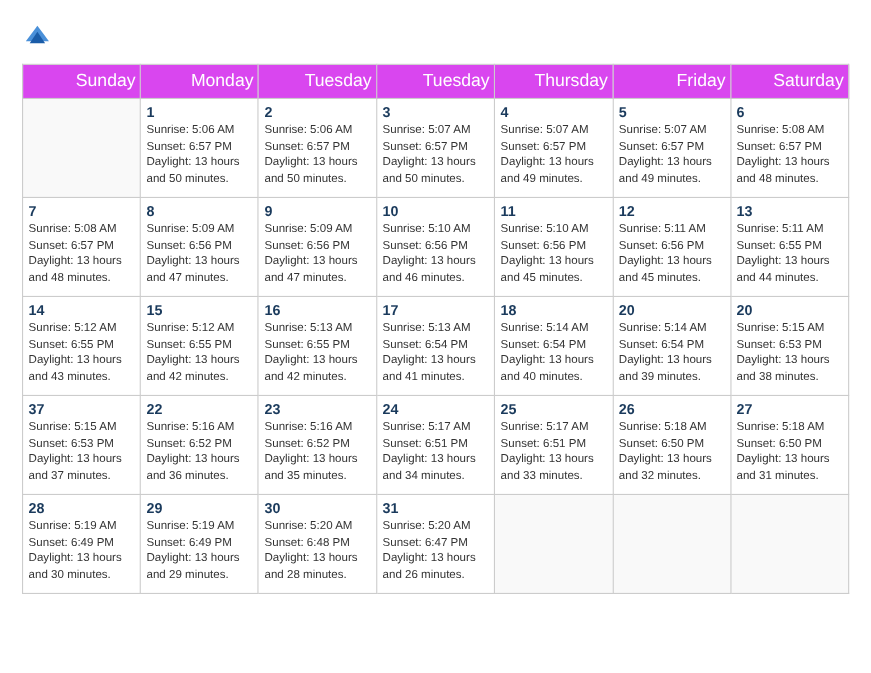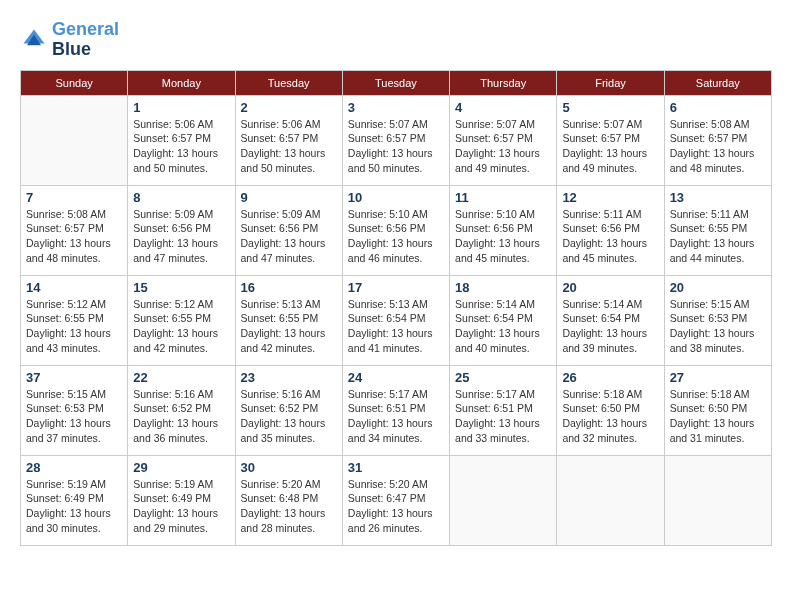--- a/index.html
+++ b/index.html
@@ -45,25 +45,25 @@
     .location {
       font-size: 16px;
       color: #1a3a5c;
     }
     .calendar {
       width: 100%;
       border-collapse: collapse;
       font-size: 11px;
     }
     .calendar thead tr th {
-      background-color: #7f1d1d;
+      background-color: #d946ef;
       color: #fff;
       padding: 6px 4px;
-      text-align: center;
-      font-size: 11px;
+      text-align: right;
+      font-size: 16px;
       font-weight: normal;
       border: 1px solid #ccc;
     }
     .calendar tbody tr td {
       vertical-align: top;
       border: 1px solid #ccc;
       padding: 4px 5px;
       width: 108px;
       min-height: 80px;
       height: 90px;
@@ -85,24 +85,20 @@
   </style>
 </head>
 <body>
 
 <div class="header-section">
   <div class="logo">
     <svg class="logo-icon" viewBox="0 0 32 32">
       <polygon points="16,4 28,20 4,20" fill="#4a90d9"></polygon>
       <polygon points="16,10 24,22 8,22" fill="#1a5ca8"></polygon>
     </svg>
-    <div class="logo-text">
-      <div><span>General</span></div>
-      <div>Blue</div>
-    </div>
   </div>
   <div class="title-section">
     <div class="month-year"></div>
     <div class="location"></div>
   </div>
 </div>
 
 <table class="calendar">
   <thead>
     <tr>

